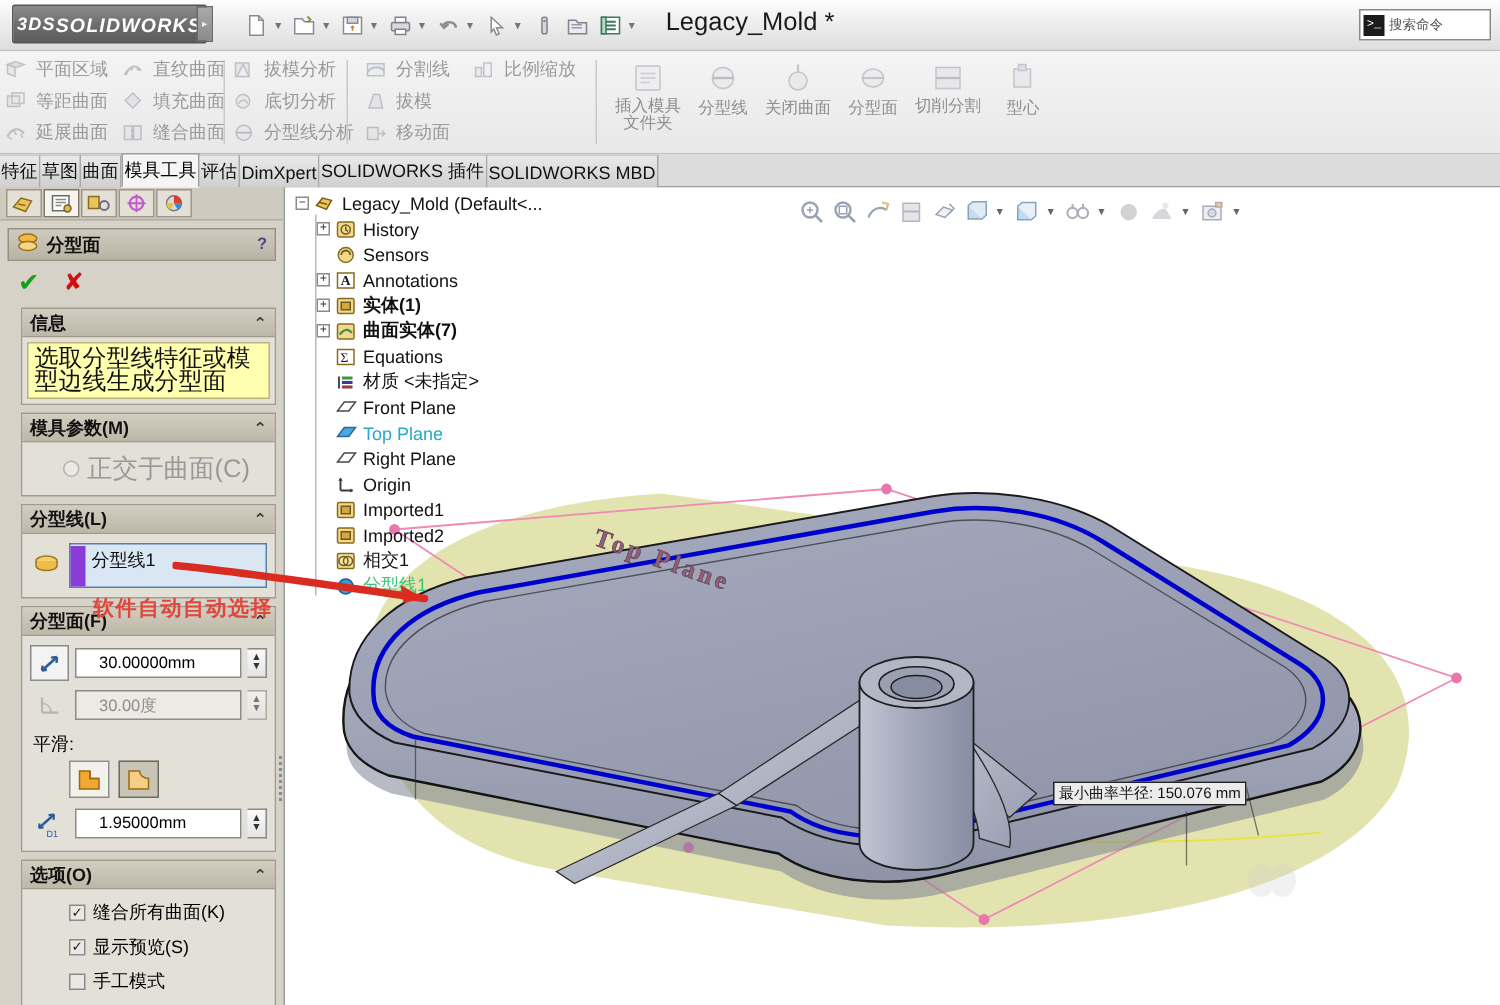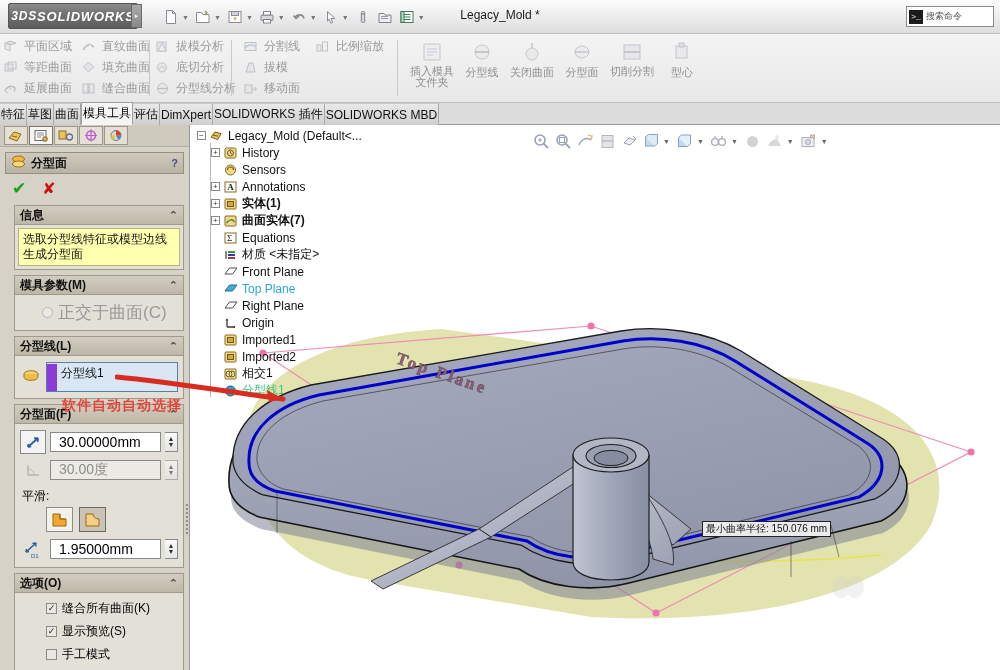--- a/index.html
+++ b/index.html
@@ -36,21 +36,21 @@
   .qat { position:absolute; left:160px; top:4px; height:26px; display:flex; align-items:center; }
   .qat-item { display:flex; align-items:center; height:26px; }
   .qicon {
     width:20px; height:20px; display:flex; align-items:center; justify-content:center;
     margin:0 1px; color:#7a7a86;
   }
   .qcaret { font-size:7px; color:#777; margin:0 3px 0 0; }
   .doc-title {
     position:absolute; left:0; top:0; width:1000px; height:30px;
     display:flex; align-items:center; justify-content:center;
-    font-size:12px; color:#1a1a1a; pointer-events:none;
+    font-size:17px; color:#1a1a1a; pointer-events:none;
   }
   .searchbox {
     position:absolute; right:6px; top:6px; width:88px; height:21px;
     background:#fff; border:1px solid #8a8a8a;
     display:flex; align-items:center; padding-left:2px; gap:3px;
   }
   .search-ico {
     width:14px; height:14px; background:#1b1b1b; color:#fff;
     font-size:8px; display:flex; align-items:center; justify-content:center;
     font-family:"Liberation Mono",monospace; flex:0 0 auto;
@@ -134,21 +134,21 @@
   .sect-head {
     height:19px; background:linear-gradient(#d2cdc0,#bdb7a8);
     border-bottom:1px solid #a09a8c; display:flex; align-items:center;
     padding:0 5px; font-weight:bold; font-size:12px; color:#111;
   }
   .sect-chev { margin-left:auto; font-size:11px; color:#3a3a3a; }
   .sect-body { padding:4px 5px; background:#e3e0d8; }
 
   .msgbox {
     background:#ffffb0; border:1px solid #b9b37e; padding:3px 4px;
-    font-size:12px; line-height:15px; color:#111;
+    font-size:16px; line-height:15px; color:#111;
   }
   .radio-row { display:flex; align-items:center; gap:5px; padding:2px 0 2px 22px; font-size:17px; }
   .radio {
     width:11px; height:11px; border-radius:50%;
     border:1px solid #8e8e8e; background:#f2f2f2; position:relative; flex:0 0 auto;
   }
   .radio.on { background:#fff; border-color:#4a6a96; }
   .radio.on::after {
     content:""; position:absolute; left:2.5px; top:2.5px; width:5px; height:5px;
     border-radius:50%; background:#2c5d9b;
@@ -163,21 +163,21 @@
     display:flex; align-items:flex-start; padding:1px 0 0 0;
   }
   .sel-bar { width:10px; height:100%; background:#8a3bd8; flex:0 0 auto; }
   .sel-item { padding:1px 4px; font-size:12px; color:#111; }
 
   .field-row { display:flex; align-items:center; gap:4px; padding:2px 0; }
   .field-ico { width:26px; height:24px; display:flex; align-items:center; justify-content:center; flex:0 0 auto; }
   .field-ico.boxed { border:1px solid #8a8a8a; background:#f3f3f3; }
   .spin {
     flex:1; height:20px; background:#fff; border:1px solid #8a8a8a;
-    display:flex; align-items:center; padding-left:8px; font-size:14px;
+    display:flex; align-items:center; padding-left:15px; font-size:11px;
   }
   .spin.dim { background:#eceae4; color:#8d8d8d; }
   .spin-btns {
     width:13px; height:20px; border:1px solid #8a8a8a; border-left:none;
     background:linear-gradient(#fafafa,#e4e4e4);
     display:flex; flex-direction:column; align-items:center; justify-content:center;
     flex:0 0 auto; line-height:6px; font-size:7px; color:#333;
   }
   .smooth-lbl { font-size:12px; padding:4px 0 2px 2px; }
   .smooth-btns { display:flex; gap:6px; padding:0 0 3px 26px; }

